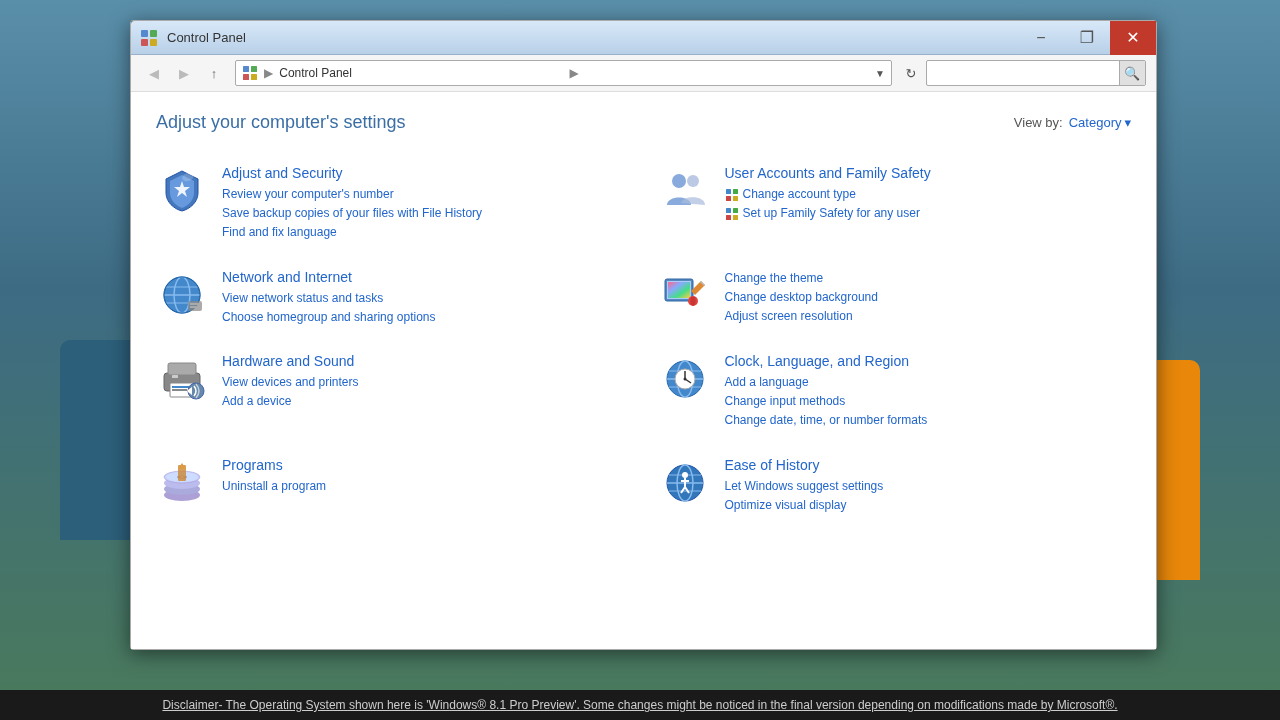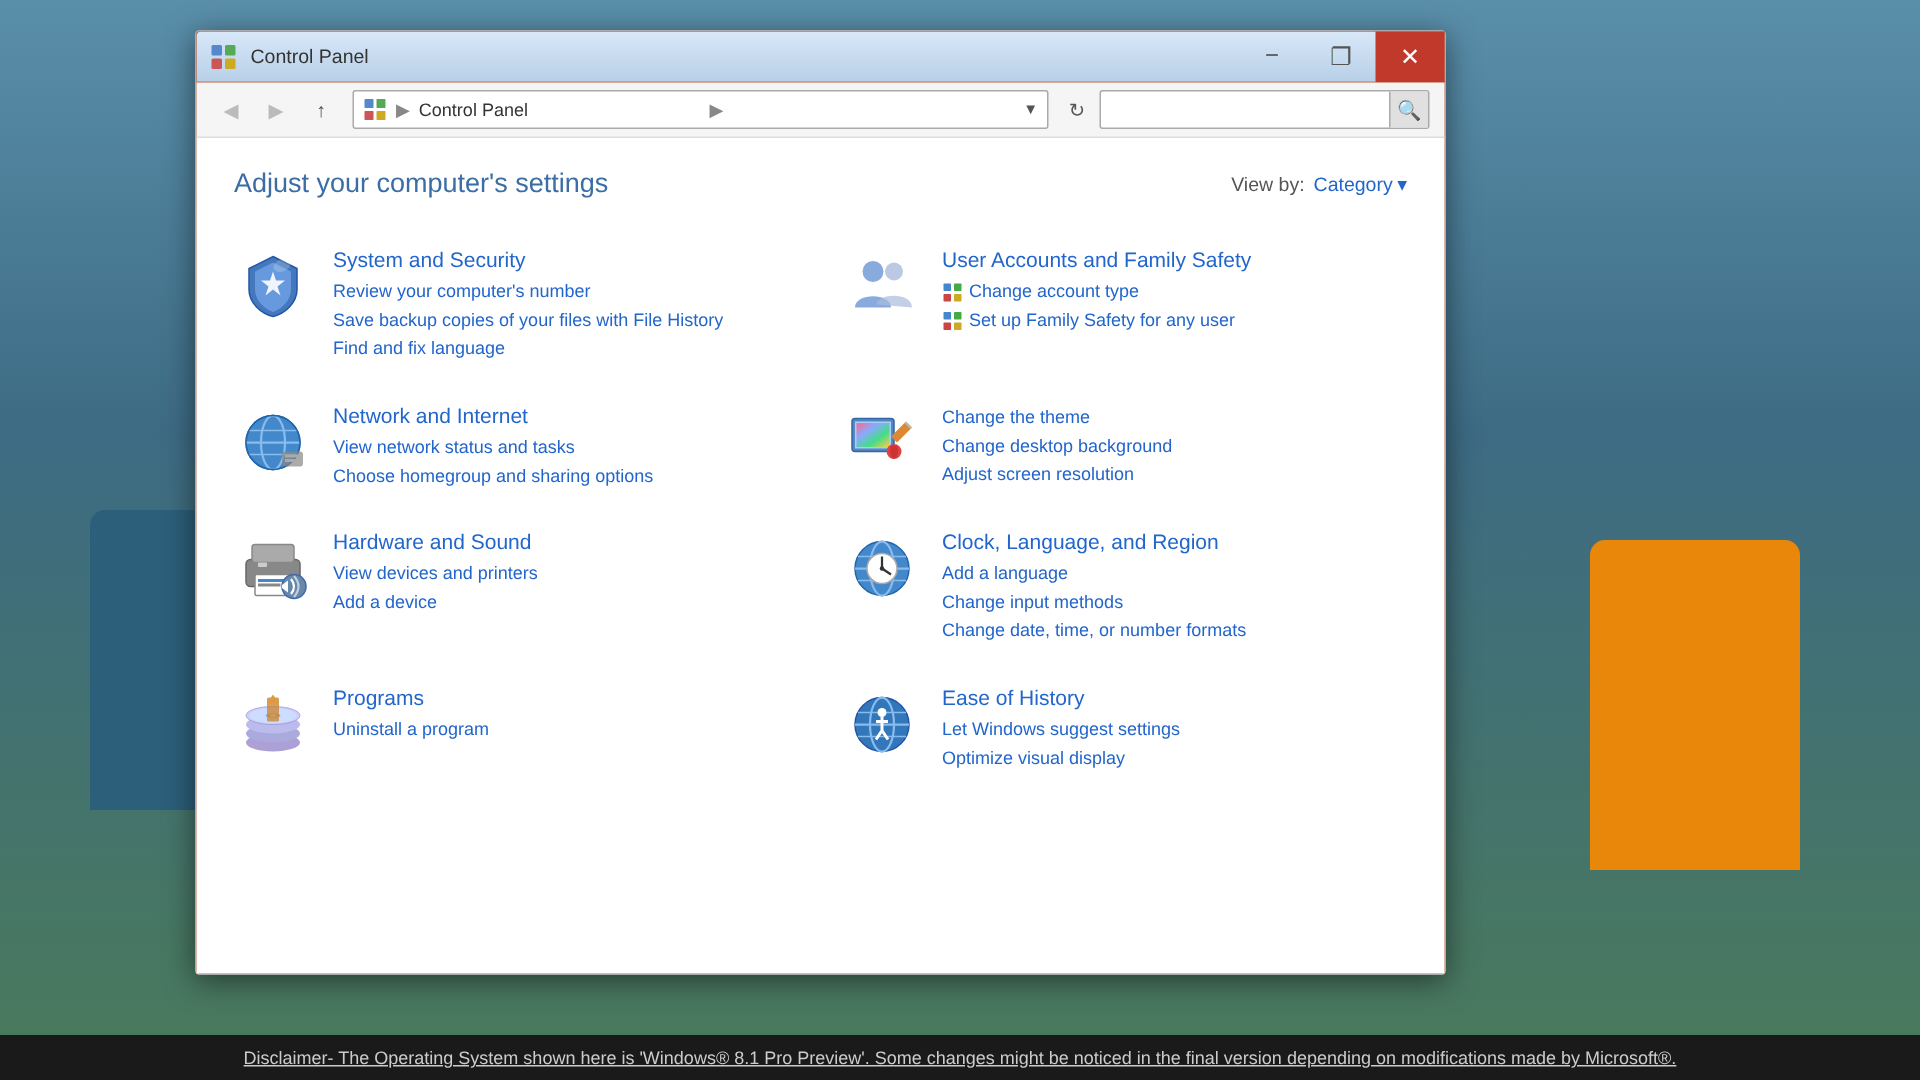--- a/index.html
+++ b/index.html
@@ -54,23 +54,23 @@
       z-index: 100;
       line-height: 1.5;
       text-decoration: underline;
     }
 
     
     .window {
       position: absolute;
       top: 20px;
       left: 130px;
-      width: 834px;
+      width: 1027px;
       height: 630px;
-      background: #c2410c;
+      background: #0f172a;
       border: 1px solid #aaa;
       border-radius: 3px;
       box-shadow: 0 4px 20px rgba(0,0,0,0.5);
       z-index: 10;
       display: flex;
       flex-direction: column;
     }
 
     
     .title-bar {
@@ -379,21 +379,21 @@
 
             <path d="M24 4 L40 12 L40 26 C40 35 32 42 24 44 C16 42 8 35 8 26 L8 12 Z" fill="#4477bb" stroke="#2255aa" stroke-width="1"></path>
             <path d="M24 8 L36 14 L36 26 C36 33 30 39 24 41 C18 39 12 33 12 26 L12 14 Z" fill="#6699dd"></path>
 
             <path d="M24 14 L26 20 L32 20 L27 24 L29 30 L24 26 L19 30 L21 24 L16 20 L22 20 Z" fill="white" opacity="0.9"></path>
 
             <ellipse cx="30" cy="10" rx="6" ry="4" fill="white" opacity="0.2" transform="rotate(-20 30 10)"></ellipse>
           </svg>
         </div>
         <div class="cat-info">
-          <div class="cat-title">System and Security</div>
+          <div class="cat-title">Adjust and Security</div>
           <div class="cat-link">Review your computer's number</div>
           <div class="cat-link">Save backup copies of your files with File History</div>
           <div class="cat-link">Find and fix language</div>
         </div>
       </div>
 
       <div class="category-section">
         <div class="cat-icon">
           <svg viewBox="0 0 48 48" width="48" height="48">
 

